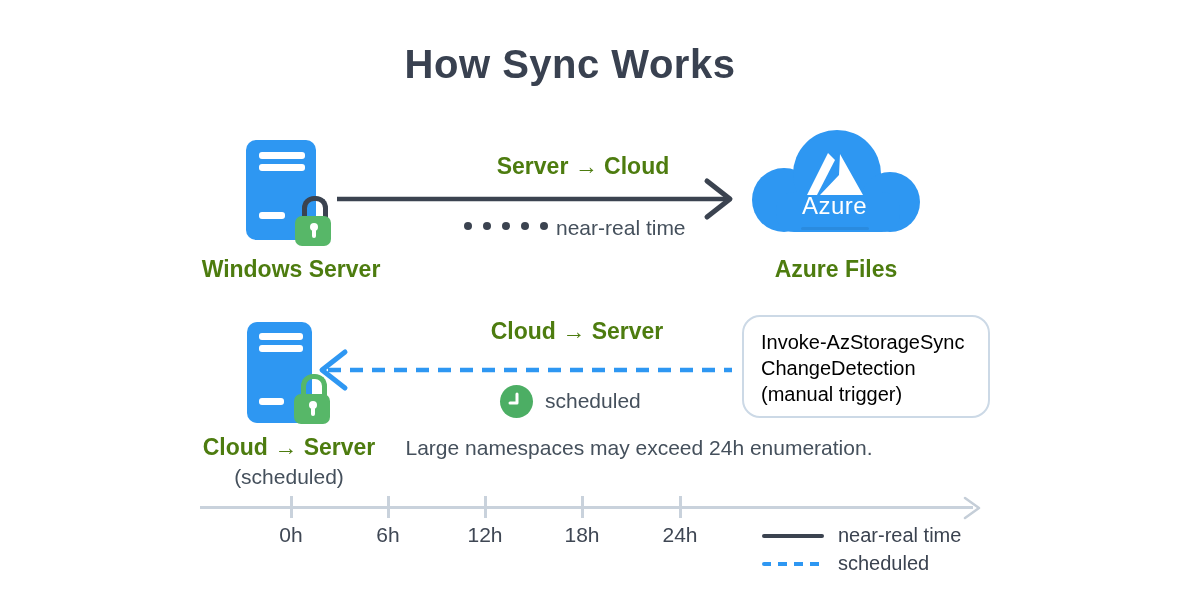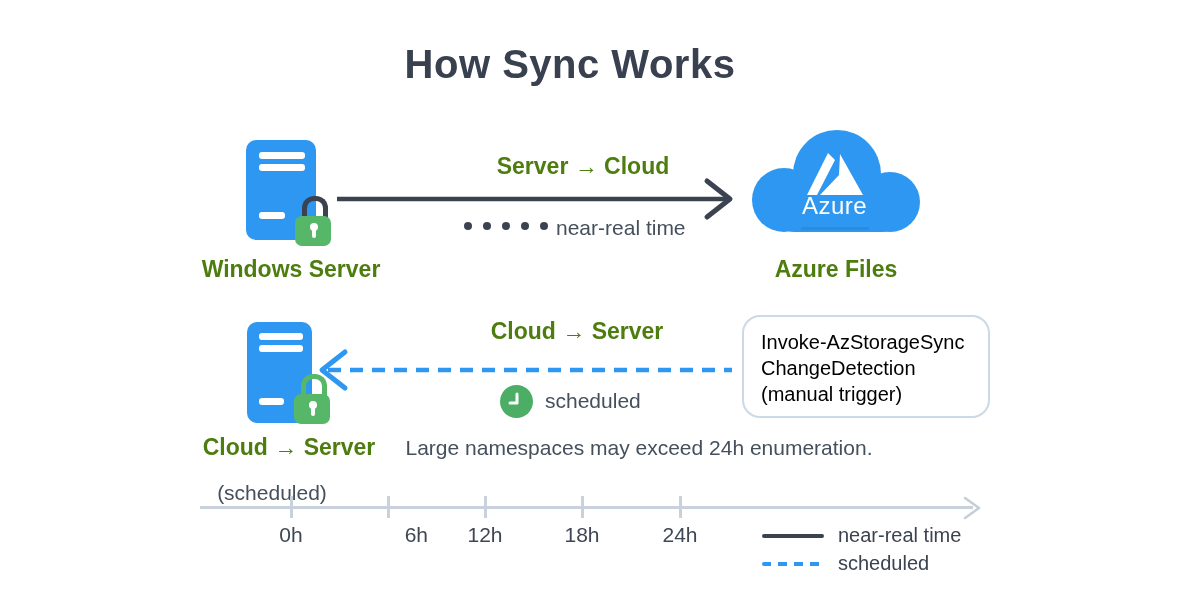--- a/index.html
+++ b/index.html
@@ -101,21 +101,21 @@
     <div class="bar" style="left:12px;top:23px;width:44px;"></div>
     <div class="bar" style="left:12px;top:76px;width:25px;"></div>
   </div>
   <div class="abs lock green-shackle" style="left:294px;top:374px;">
     <div class="shackle"></div>
     <div class="body"></div>
     <div class="keyhole-head"></div>
     <div class="keyhole-stem"></div>
   </div>
   <div class="abs label-lg center" style="left:179px;top:434px;width:220px;">Cloud → Server</div>
-  <div class="abs label-md center" style="left:162px;top:465px;width:220px;margin-top:16px;">(scheduled)</div>
+  <div class="abs label-md center" style="left:179px;top:465px;width:220px;">(scheduled)</div>
 
   <svg class="abs" style="left:308px;top:345px;" width="430" height="50">
     <line x1="20" y1="25" x2="424" y2="25" stroke="#2e97f2" stroke-width="4.5" stroke-dasharray="13 9"></line>
     <polyline points="37,7 14,25 37,43" fill="none" stroke="#2e97f2" stroke-width="5" stroke-linecap="round" stroke-linejoin="round"></polyline>
   </svg>
   <div class="abs label-lg center" style="left:427px;top:318px;width:300px;">Cloud → Server</div>
 
   <div class="abs clock" style="left:500px;top:385px;">
     <svg width="33" height="33" viewBox="0 0 33 33">
       <path d="M17 9 V18 H10" fill="none" stroke="#ffffff" stroke-width="3" stroke-linecap="round" stroke-linejoin="round"></path>
@@ -136,21 +136,21 @@
     <polyline points="3,3 17,13 3,23" fill="none" stroke="#c5ced8" stroke-width="2.5" stroke-linecap="round" stroke-linejoin="round"></polyline>
   </svg>
 
   <div class="abs tick" style="left:290px;top:496px;"></div>
   <div class="abs tick" style="left:387px;top:496px;"></div>
   <div class="abs tick" style="left:484px;top:496px;"></div>
   <div class="abs tick" style="left:581px;top:496px;"></div>
   <div class="abs tick" style="left:679px;top:496px;"></div>
 
   <div class="abs tick-label" style="left:251px;top:523px;">0h</div>
-  <div class="abs tick-label" style="left:348px;top:523px;text-align:right;">6h</div>
+  <div class="abs tick-label" style="left:348px;top:523px;">6h</div>
   <div class="abs tick-label" style="left:445px;top:523px;">12h</div>
   <div class="abs tick-label" style="left:542px;top:523px;">18h</div>
   <div class="abs tick-label" style="left:640px;top:523px;">24h</div>
 
   <div class="abs legend-solid" style="left:762px;top:534px;"></div>
   <div class="abs legend-label" style="left:838px;top:524px;">near-real time</div>
   <div class="abs legend-dashed" style="left:762px;top:562px;"></div>
   <div class="abs legend-label" style="left:838px;top:552px;">scheduled</div>
 
 </div>

